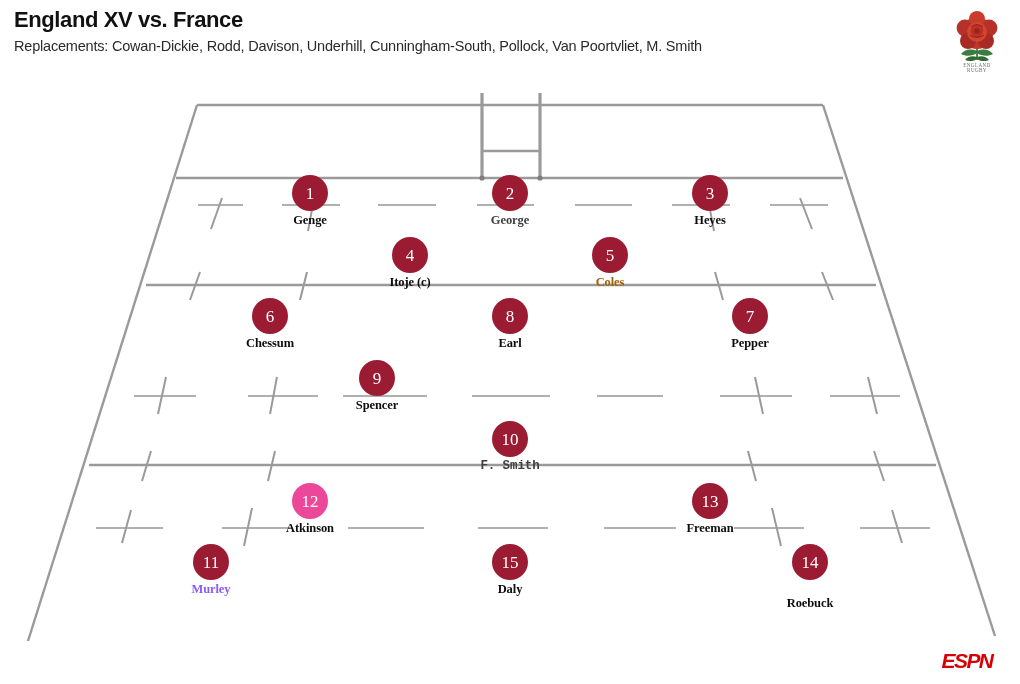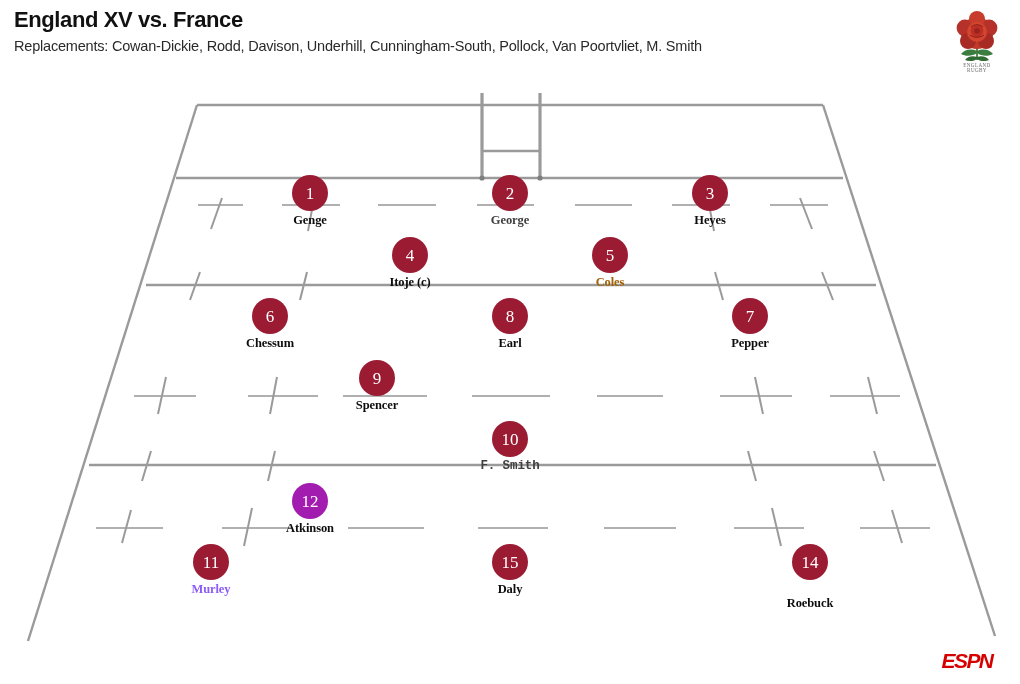--- a/index.html
+++ b/index.html
@@ -255,22 +255,26 @@
     </div>
     <div class="player" style="left: 377px; top: 360px;">
       <div class="player-badge" style="background: rgb(155, 27, 51); color: rgb(255, 255, 255);">9</div>
       <div class="player-name" style="color: rgb(13, 13, 13);">Spencer</div>
     </div>
     <div class="player" style="left: 510px; top: 421px;">
       <div class="player-badge" style="background: rgb(155, 27, 51); color: rgb(255, 255, 255);">10</div>
       <div class="player-name" style="color: #404040; font-family: Liberation Mono, monospace;">F. Smith</div>
     </div>
     <div class="player" style="left: 310px; top: 483px;">
-      <div class="player-badge" style="background: #a21caf; color: rgb(255, 255, 255);">12</div>
+      <div class="player-badge" style="background: #ec4899; color: rgb(255, 255, 255);">12</div>
       <div class="player-name" style="color: rgb(13, 13, 13);">Atkinson</div>
+    </div>
+    <div class="player" style="left: 710px; top: 483px;">
+      <div class="player-badge" style="background: rgb(155, 27, 51); color: rgb(255, 255, 255);">13</div>
+      <div class="player-name" style="color: rgb(13, 13, 13);">Freeman</div>
     </div>
     <div class="player" style="left: 211px; top: 544px;">
       <div class="player-badge" style="background: rgb(155, 27, 51); color: rgb(255, 255, 255);">11</div>
       <div class="player-name" style="color: #8b5cf6;">Murley</div>
     </div>
     <div class="player" style="left: 510px; top: 544px;">
       <div class="player-badge" style="background: rgb(155, 27, 51); color: rgb(255, 255, 255);">15</div>
       <div class="player-name" style="color: rgb(13, 13, 13);">Daly</div>
     </div>
     <div class="player" style="left: 810px; top: 544px;">

